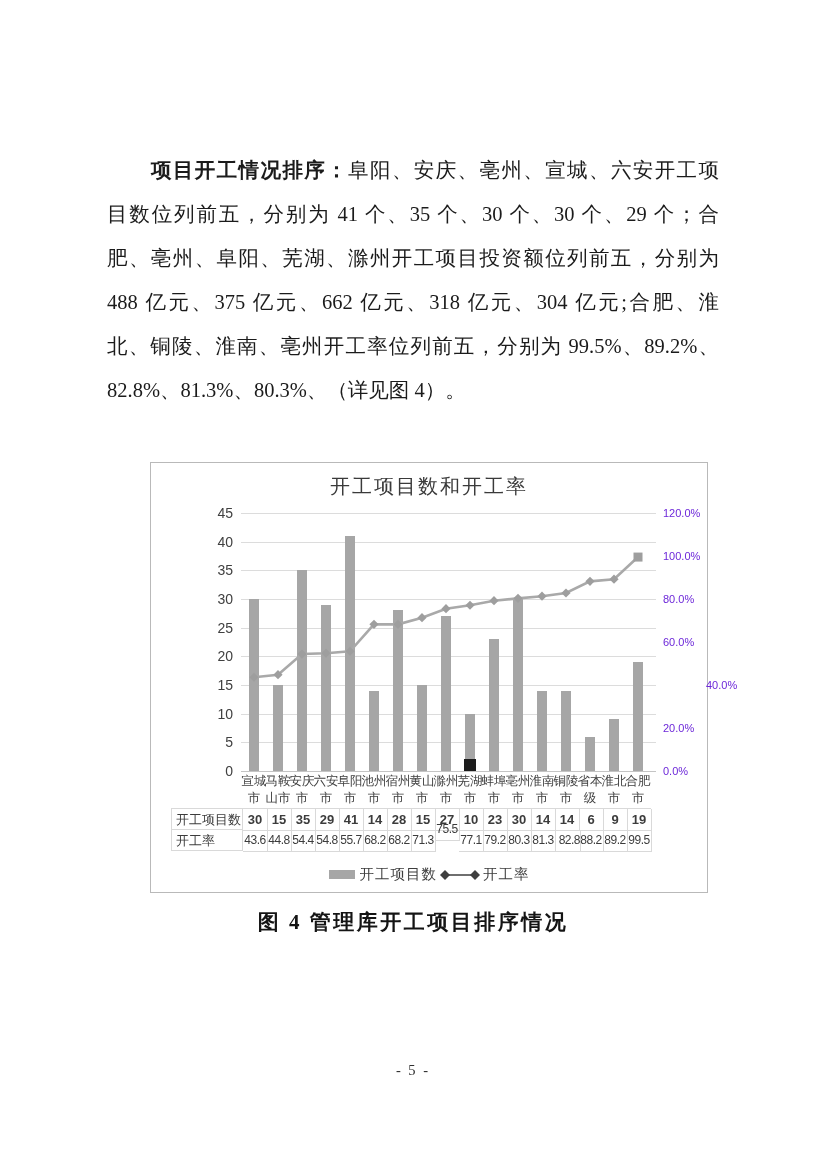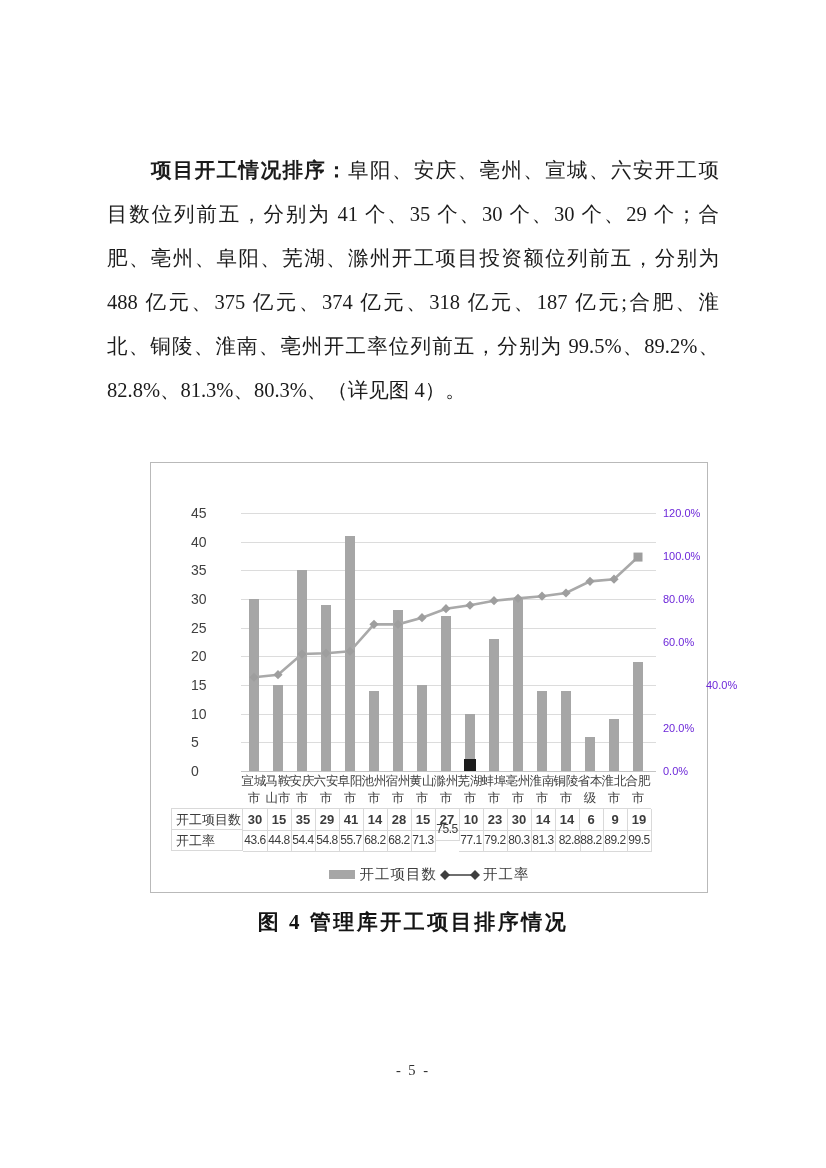--- a/index.html
+++ b/index.html
@@ -15,21 +15,21 @@
 
   
   .chart-box{position:absolute;left:150px;top:462px;width:556px;height:429px;
              border:1px solid #b9b9b9;background:#fff;
              font-family:"Liberation Sans","DejaVu Sans",sans-serif;}
   .chart-title{position:absolute;top:10px;left:0;right:0;text-align:center;font-size:20px;
                letter-spacing:2px;color:#3a3a3a;
                font-family:"Liberation Serif","DejaVu Serif",serif;}
   .gridline{position:absolute;height:1px;background:#dcdcdc;}
   .gridline.base{background:#c4c4c4;}
-  .ytick{position:absolute;left:40px;width:42px;text-align:left;font-size:14px;color:#404040;
+  .ytick{position:absolute;left:40px;width:42px;text-align:right;font-size:14px;color:#404040;
          transform:translateY(-50%);}
   .rtick{position:absolute;left:512px;font-size:11px;color:#6d28d9;transform:translateY(-50%);}
   .bar{position:absolute;width:10px;background:#a6a6a6;}
   .blacksq{position:absolute;background:#1c1c1c;}
   .line-svg{position:absolute;left:90px;top:40px;}
   .xlab{position:absolute;top:310px;width:26px;text-align:center;font-size:12.5px;
         line-height:16.5px;color:#404040;white-space:nowrap;}
 
   
   .dtable{position:absolute;left:20px;top:345px;border-top:1px solid #d9d9d9;
@@ -54,26 +54,27 @@
 </style>
 </head>
 <body>
 
 <div class="page">
 
   <div class="para">
     <div class="line just indent"><span class="lead">项目开工情况排序：</span><span>阜阳、安庆、亳州、宣城、六安开工项</span></div>
     <div class="line just">目数位列前五，分别为 41 个、35 个、30 个、30 个、29 个；合</div>
     <div class="line just">肥、亳州、阜阳、芜湖、滁州开工项目投资额位列前五，分别为</div>
-    <div class="line just">488 亿元、375 亿元、374 亿元、318 亿元、187 亿元;合肥、淮</div>
+    <div class="line just">488 亿元、375 亿元、662 亿元、318 亿元、304 亿元;合肥、淮</div>
     <div class="line just">北、铜陵、淮南、亳州开工率位列前五，分别为 99.5%、89.2%、</div>
     <div class="line">82.8%、81.3%、80.3%、（详见图 4）。</div>
   </div>
 
   <div class="chart-box">
+    <div class="chart-title">开工项目数和开工率</div>
 
     <div id="gridlines">
         <div class="gridline" style="left: 90px; top: 50px; width: 415px;"></div>
         <div class="gridline" style="left: 90px; top: 78.6667px; width: 415px;"></div>
         <div class="gridline" style="left: 90px; top: 107.333px; width: 415px;"></div>
         <div class="gridline" style="left: 90px; top: 136px; width: 415px;"></div>
         <div class="gridline" style="left: 90px; top: 164.667px; width: 415px;"></div>
         <div class="gridline" style="left: 90px; top: 193.333px; width: 415px;"></div>
         <div class="gridline" style="left: 90px; top: 222px; width: 415px;"></div>
         <div class="gridline" style="left: 90px; top: 250.667px; width: 415px;"></div>

